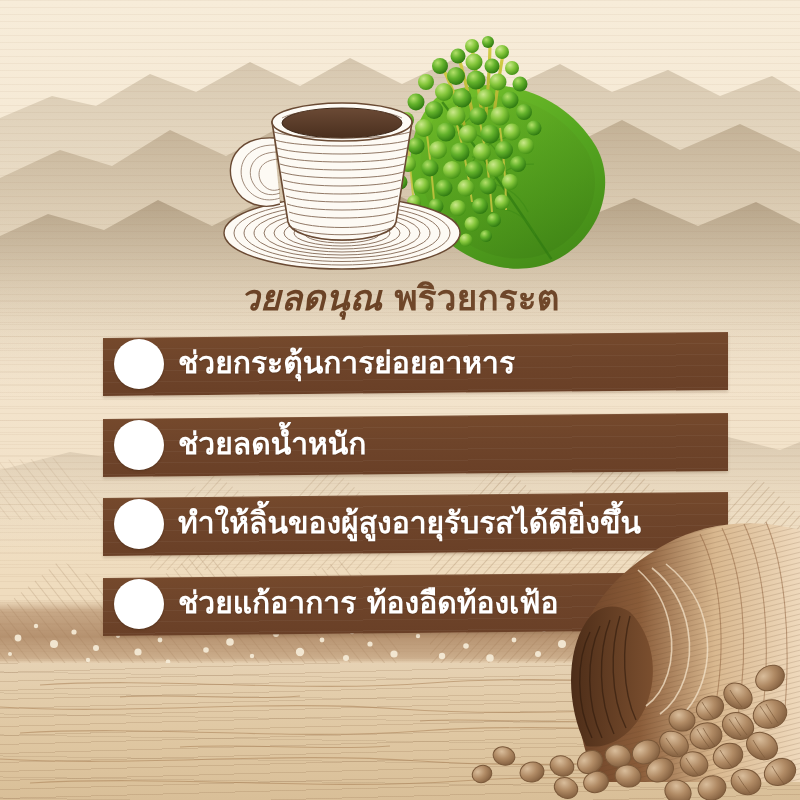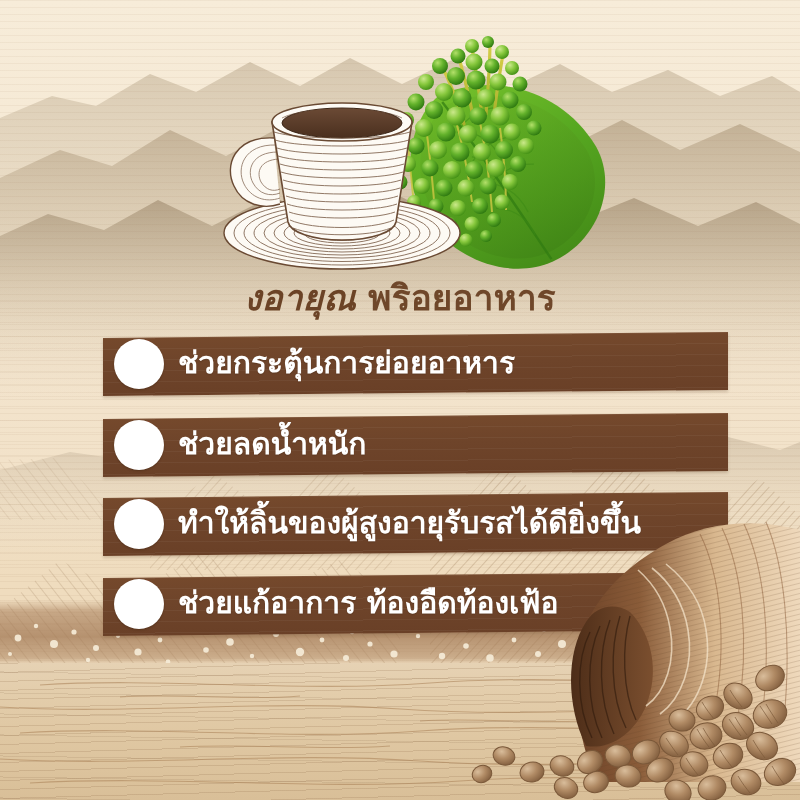--- a/index.html
+++ b/index.html
@@ -461,21 +461,21 @@
           <path d="M90,202 C112,212 172,212 194,202"></path>
           <path d="M93,210 C115,219 169,219 191,210"></path>
         </g>
 
         <path d="M82,100 C104,88 180,88 202,100" stroke="#6a4a33" stroke-width="1" fill="none" opacity=".6"></path>
       </g>
     </svg>
   </div>
 
   <div class="title">
-    <span class="t-strong">งอายุณ</span><span class="t-reg"> พริอยอาหาร</span>
+    <span class="t-strong">วยลดนุณ</span><span class="t-reg"> พริวยกระต</span>
   </div>
 
   <div class="bars">
 
     <div class="bar bar-1">
       <div class="bar-inner">
         <span class="check-wrap">
           <span class="check-circle"></span>
           <svg width="38" height="36" viewBox="0 0 38 36">
             <path d="M4,19 C8,16 12,18 15,24 C20,13 27,5 35,1

